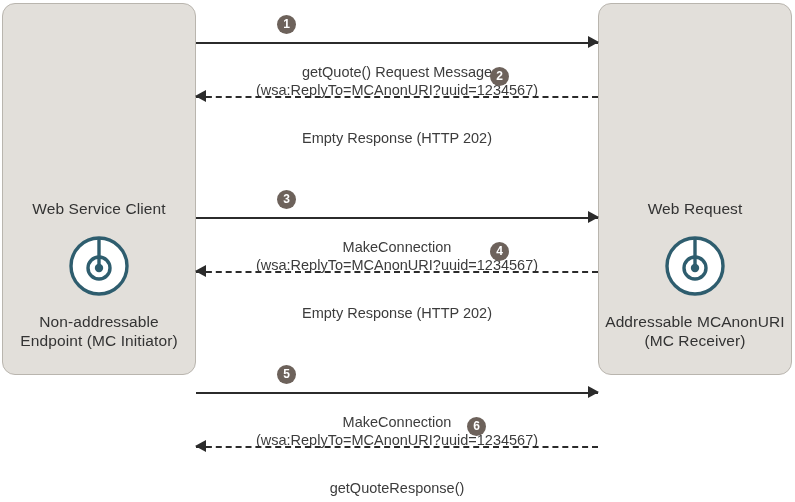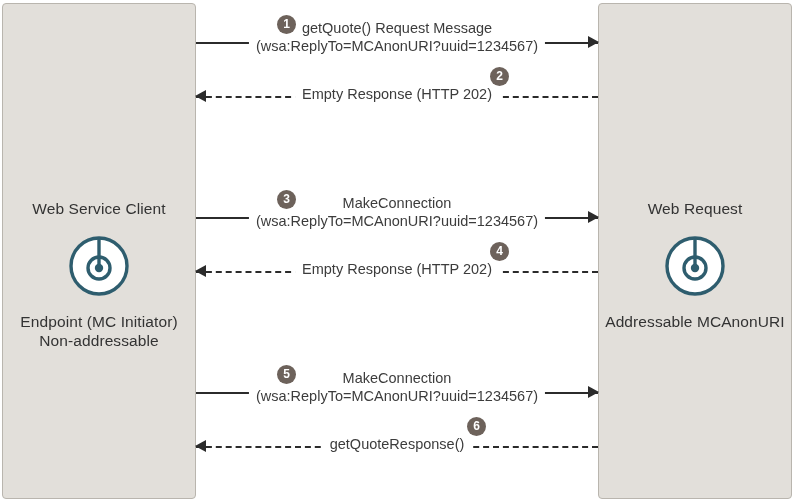--- a/index.html
+++ b/index.html
@@ -15,24 +15,24 @@
     width: 795px;
     height: 502px;
     background: #ffffff;
     overflow: hidden;
     box-sizing: border-box;
   }
   .lifeline-box {
     position: absolute;
     top: 3px;
     width: 194px;
-    height: 496px;
+    height: 372px;
     background: #e2dfda;
     border: 1px solid #b9b5ae;
-    border-radius: 4px;
+    border-radius: 13px;
     box-sizing: border-box;
   }
   #lifeline-left  { left: 2px; }
   #lifeline-right { left: 598px; }
 
   .actor-block {
     position: absolute;
     left: 0;
     width: 100%;
     text-align: center;
@@ -92,20 +92,21 @@
     position: absolute;
     left: 50%;
     transform: translateX(-50%);
     background: #ffffff;
     padding: 0 7px;
     text-align: center;
     color: #3c3c3c;
     font-size: 14.5px;
     line-height: 18px;
     white-space: nowrap;
+    margin-top: 44px;
   }
   .msg-label.two-line { top: -23px; }
   .msg-label.one-line { top: -11px; }
 
   .badge {
     position: absolute;
     width: 19px;
     height: 19px;
     border-radius: 50%;
     background: #6d625b;
@@ -125,37 +126,38 @@
     <div class="actor-block" style="top:196px;">
       <div class="actor-title">Web Service Client</div>
       <span class="endpoint-icon">
         <svg width="64" height="64" viewBox="0 0 64 64">
           <circle cx="32" cy="32" r="28" fill="#ffffff" stroke="#2e5d6e" stroke-width="3.4"></circle>
           <circle cx="32" cy="34" r="11" fill="none" stroke="#2e5d6e" stroke-width="3.4"></circle>
           <line x1="32" y1="5" x2="32" y2="34" stroke="#2e5d6e" stroke-width="3.4" stroke-linecap="round"></line>
           <circle cx="32" cy="34" r="4.2" fill="#2e5d6e"></circle>
         </svg>
       </span>
+      <div class="actor-sub">Non-addressable</div>
       <div class="actor-sub">Endpoint (MC Initiator)</div>
-      <div class="actor-sub">Non-addressable</div>
     </div>
   </div>
 
   <div class="lifeline-box" id="lifeline-right">
     <div class="actor-block" style="top:196px;">
       <div class="actor-title">Web Request</div>
       <span class="endpoint-icon">
         <svg width="64" height="64" viewBox="0 0 64 64">
           <circle cx="32" cy="32" r="28" fill="#ffffff" stroke="#2e5d6e" stroke-width="3.4"></circle>
           <circle cx="32" cy="34" r="11" fill="none" stroke="#2e5d6e" stroke-width="3.4"></circle>
           <line x1="32" y1="5" x2="32" y2="34" stroke="#2e5d6e" stroke-width="3.4" stroke-linecap="round"></line>
           <circle cx="32" cy="34" r="4.2" fill="#2e5d6e"></circle>
         </svg>
       </span>
       <div class="actor-sub">Addressable MCAnonURI</div>
+      <div class="actor-sub">(MC Receiver)</div>
     </div>
   </div>
 
   <div class="msg" style="top:42px;">
     <div class="msg-line"></div>
     <div class="arrow-head right"></div>
     <div class="msg-label two-line">
       <div>getQuote() Request Message</div>
       <div>(wsa:ReplyTo=MCAnonURI?uuid=1234567)</div>
     </div>

